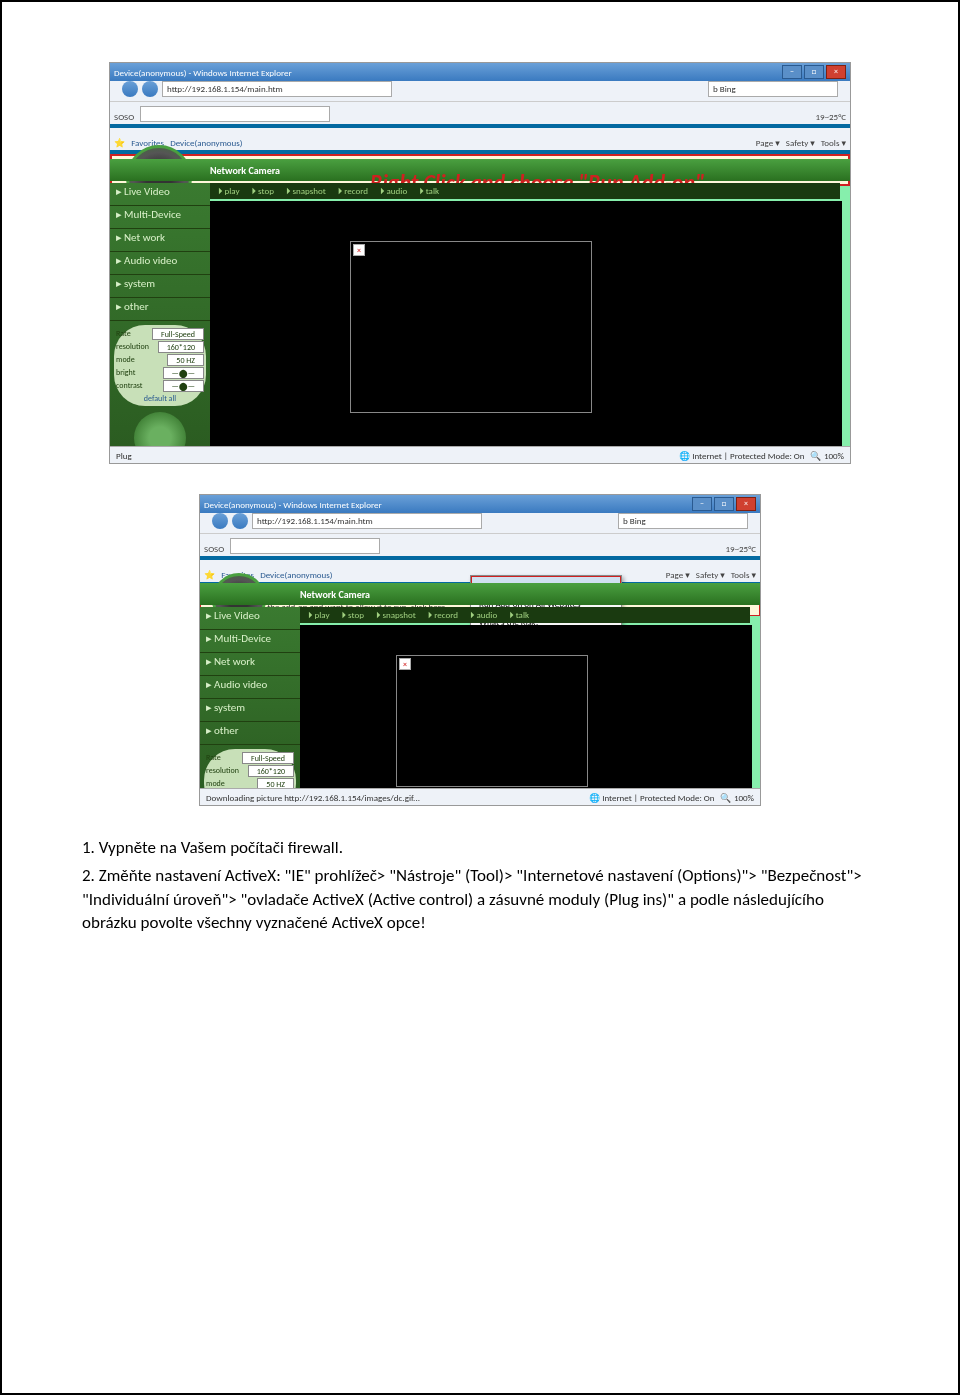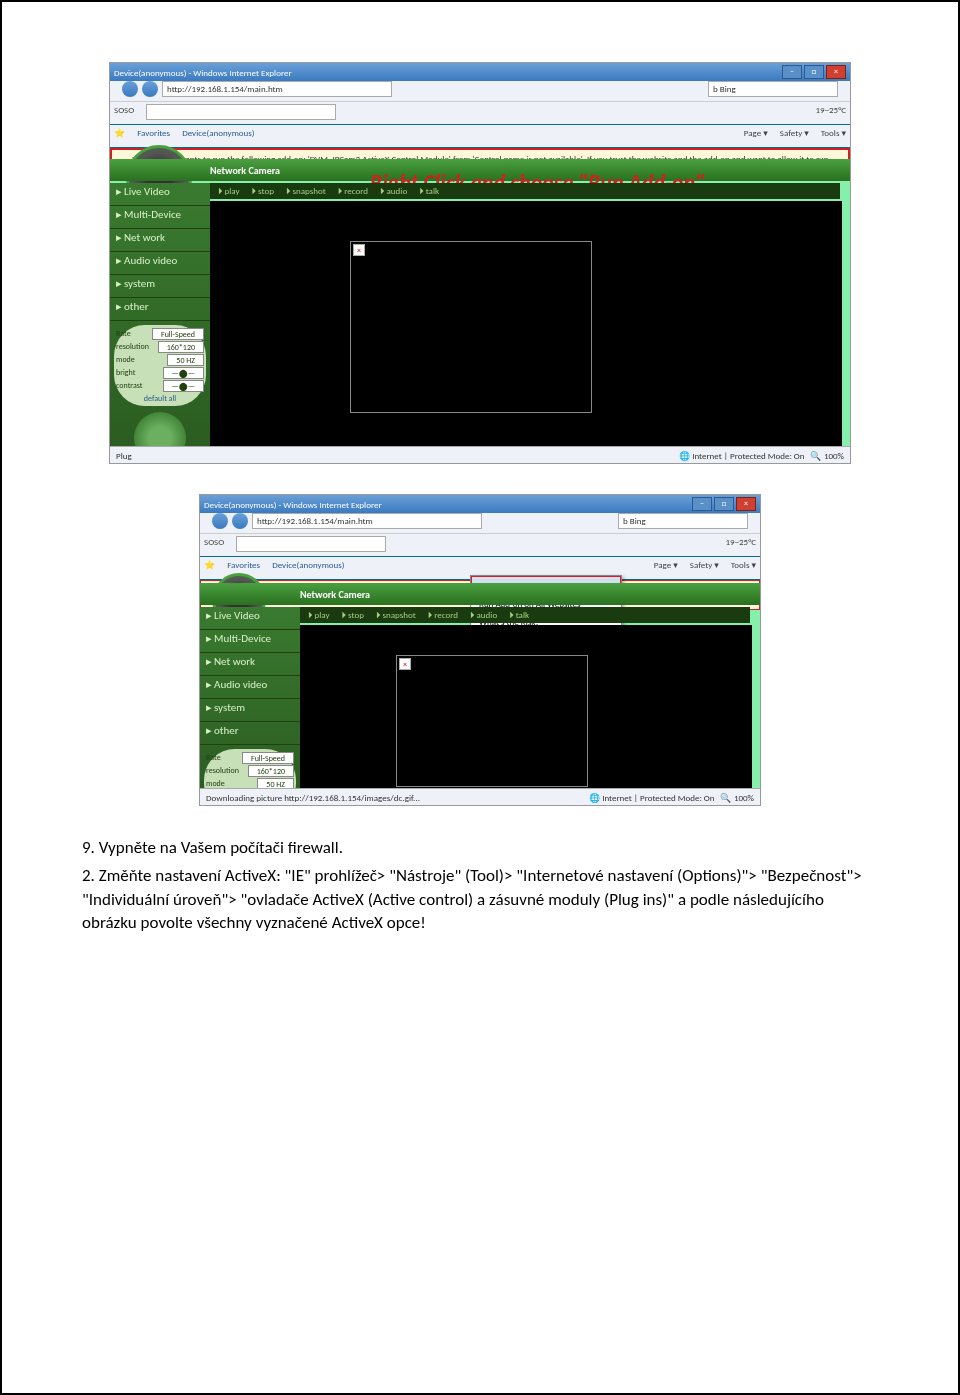--- a/index.html
+++ b/index.html
@@ -63,26 +63,26 @@
     border: 1px solid #aaa;
     padding: 0 4px;
     line-height: 14px;
     color: #333;
     max-width: 220px;
   }
   .searchbox { max-width: 120px; margin-left: auto; }
   .toolrow {
     height: 18px;
     background: #eef2f8;
-    border-bottom: 1px solid #0369a1;
+    border-bottom: 4px solid #0369a1;
     font-size: 9px;
     padding: 2px 4px;
     display: flex;
-    align-items: flex-start;
-    gap: 12px;
+    align-items: flex-end;
+    gap: 6px;
     color: #444;
   }
   .tablink { color: #2a5a90; }
 
   .infobar {
     background: #fff7da;
     border: 2px solid #d02020;
     font-size: 9px;
     color: #333;
     padding: 3px 6px;
@@ -424,17 +424,17 @@
       </div>
     </div>
 
     <div class="statusbar">
       <span>Downloading picture http://192.168.1.154/images/dc.gif...</span>
       <span><span>🌐 </span><span>Internet | Protected Mode: On</span> &nbsp; 🔍 <span>100%</span></span>
     </div>
   </div>
 
   <div class="bodytext">
-    <p class="indent">9. Vypněte na Vašem počítači firewall.</p>
+    <p class="indent">1. Vypněte na Vašem počítači firewall.</p>
     <p class="indent">2. Změňte nastavení ActiveX: "IE" prohlížeč&gt; "Nástroje" (Tool)&gt; "Internetové nastavení (Options)"&gt; "Bezpečnost"&gt; "Individuální úroveň"&gt; "ovladače ActiveX (Active control) a zásuvné moduly (Plug ins)" a podle následujícího obrázku povolte všechny vyznačené ActiveX opce!</p>
   </div>
 
 </div>
 
 </body></html>

